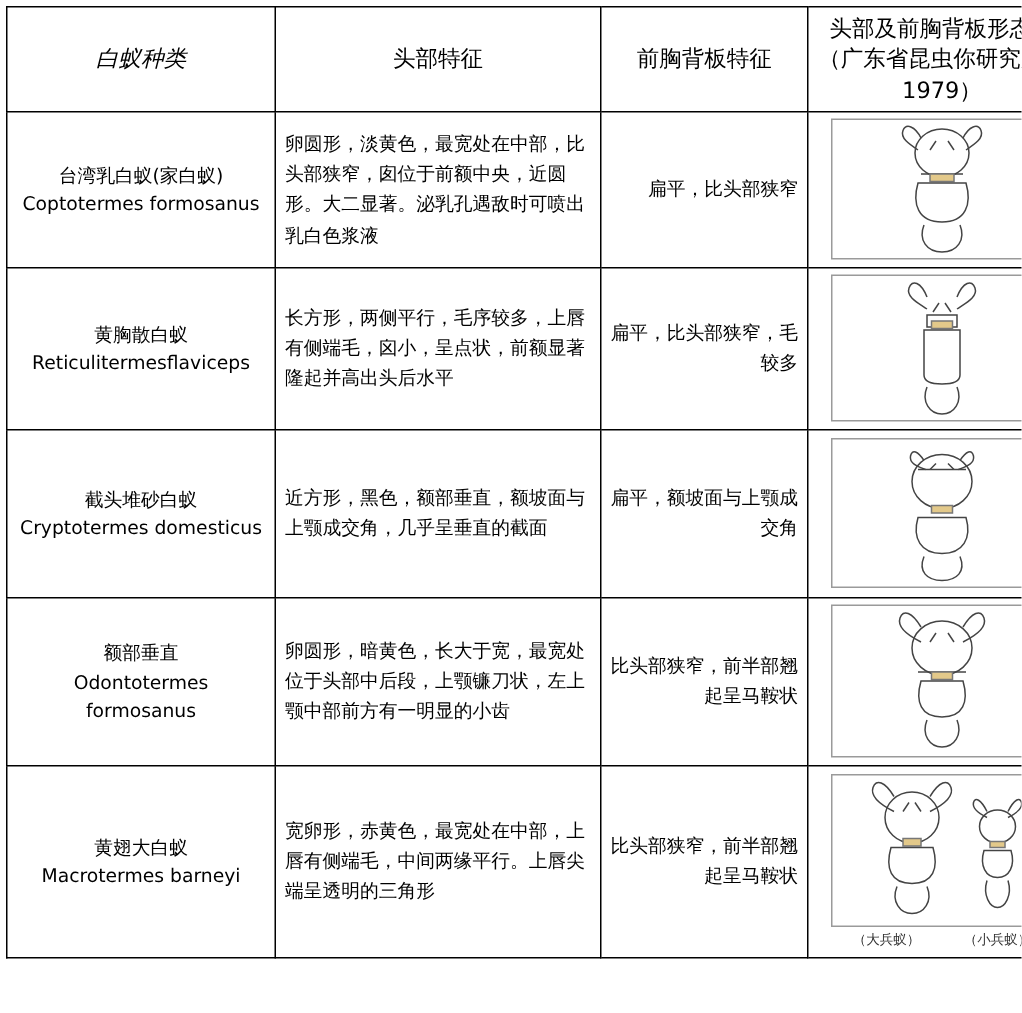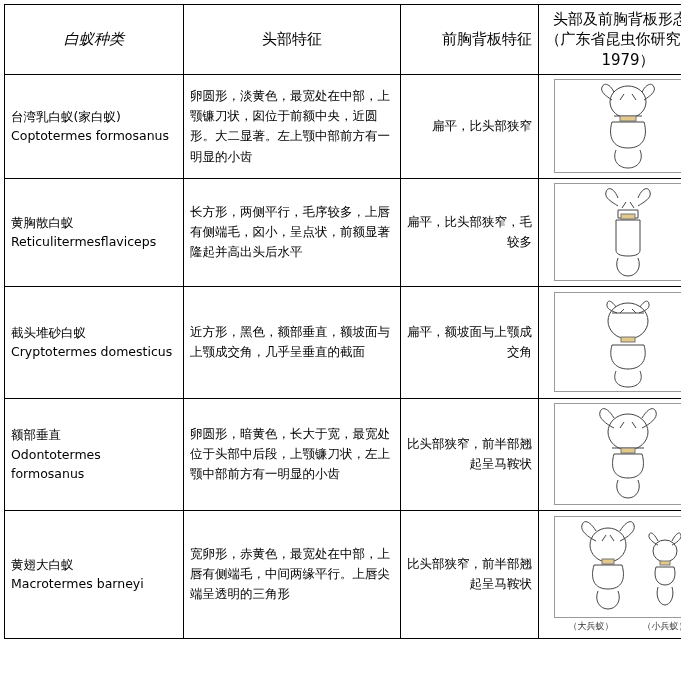--- a/index.html
+++ b/index.html
@@ -28,25 +28,25 @@
     font-weight: normal;
   }
   thead th {
     text-align: center;
     font-size: 15px;
     line-height: 1.35;
     height: 54px;
   }
   th.col-species { width: 166px; font-style: italic; }
   th.col-head    { width: 204px; }
-  th.col-pronotum{ width: 125px; text-align: right; }
+  th.col-pronotum{ width: 125px; }
   th.col-figure  { width: 166px; }
 
   td.species {
-    text-align: left;
+    text-align: center;
     font-size: 12.5px;
     line-height: 1.55;
   }
   td.desc {
     font-size: 12.5px;
     line-height: 1.62;
     text-align: left;
   }
   td.pronotum {
     font-size: 12.5px;
@@ -94,21 +94,21 @@
       <th class="col-figure">头部及前胸背板形态图（广东省昆虫你研究所，1979）</th>
     </tr>
   </thead>
   <tbody>
 
     <tr class="row1">
       <td class="species">
         <div>台湾乳白蚁(家白蚁)</div>
         <div>Coptotermes formosanus</div>
       </td>
-      <td class="desc">卵圆形，淡黄色，最宽处在中部，上颚镰刀状，囱位于前额中央，近圆形。大二显著。左上颚中部前方有一明显的小齿</td>
+      <td class="desc">卵圆形，淡黄色，最宽处在中部，比头部狭窄，囱位于前额中央，近圆形。大二显著。泌乳孔遇敌时可喷出乳白色浆液</td>
       <td class="pronotum">扁平，比头部狭窄</td>
       <td class="figure">
         <div class="fig-box">
           <svg width="120" height="92" viewBox="0 0 120 92">
             <g fill="none" stroke="#444" stroke-width="1">
               <path d="M46 12 C42 4 36 2 34 7 C32 12 38 16 44 20"></path>
               <path d="M74 12 C78 4 84 2 86 7 C88 12 82 16 76 20"></path>
               <path d="M52 20 L56 14 M68 20 L64 14"></path>
               <path d="M60 22 m-18 0 a18 16 0 1 0 36 0 a18 16 0 1 0 -36 0"></path>
               <path d="M46 36 L74 36"></path>

